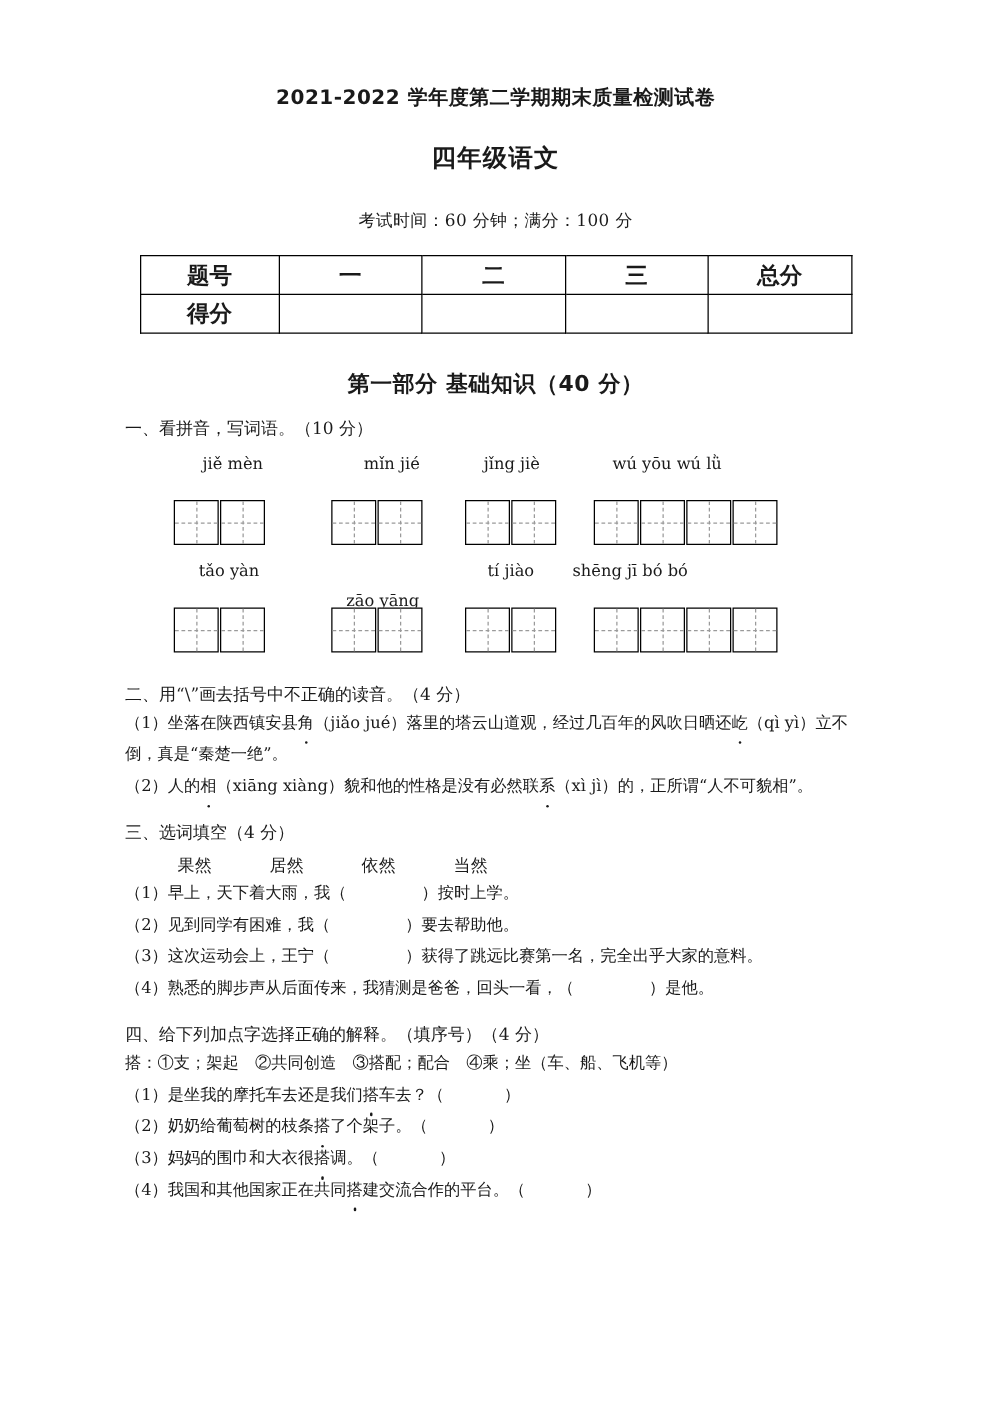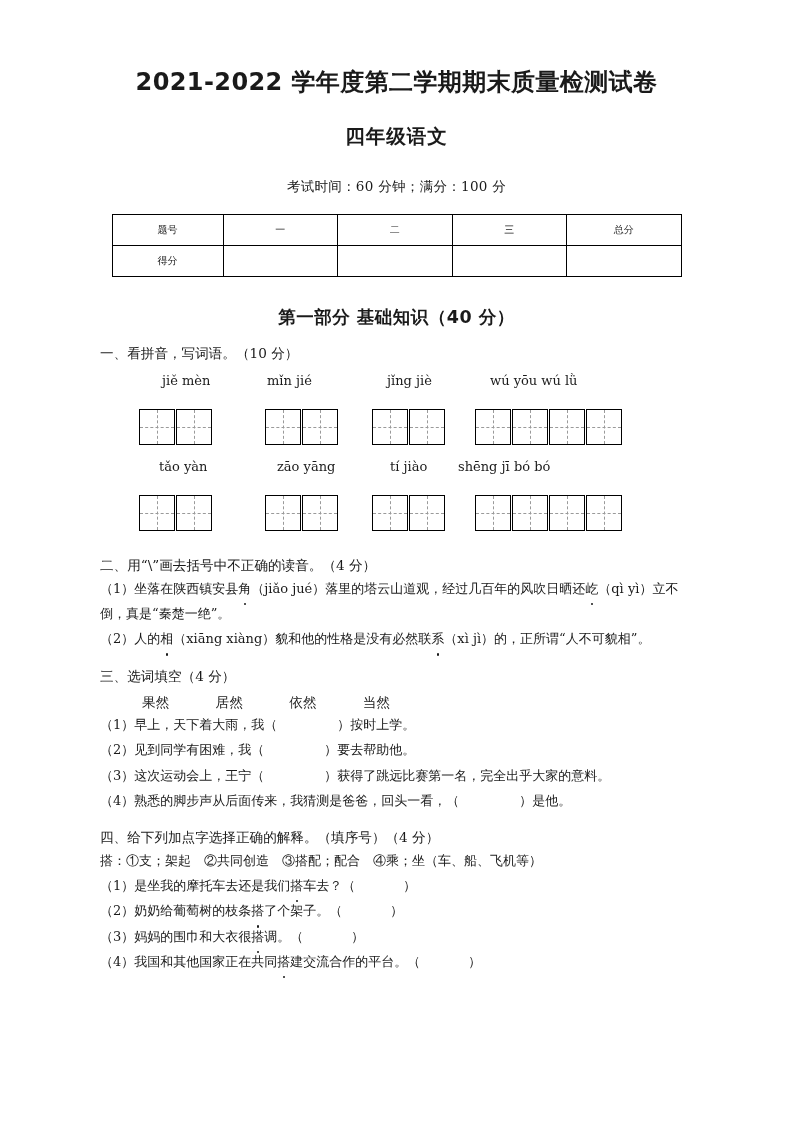--- a/index.html
+++ b/index.html
@@ -21,21 +21,21 @@
     box-sizing: border-box;
     padding: 0 100px;
     position: relative;
   }
 
   
   .doc-title {
     text-align: center;
     font-family: "DejaVu Sans", "Liberation Sans", sans-serif;
     font-weight: bold;
-    font-size: 24px;
+    font-size: 16px;
     letter-spacing: 0.4px;
     margin-top: 68px;
     line-height: 1.2;
   }
   .doc-subtitle {
     text-align: center;
     font-family: Liberation Sans, sans-serif;
     font-weight: bold;
     font-size: 19.5px;
     letter-spacing: 1px;
@@ -56,22 +56,23 @@
   }
   table.score-table {
     border-collapse: collapse;
     width: 570px;
     table-layout: fixed;
   }
   table.score-table td {
     border: 1.2px solid #000;
     height: 26px;
     text-align: center;
-    font-size: 10px;
+    font-size: 18px;
     padding: 2px 0;
+    font-weight: bold;
   }
   table.score-table td.lbl { width: 110px; }
 
   
   .part-heading {
     text-align: center;
     font-family: "DejaVu Sans", "Liberation Sans", sans-serif;
     font-weight: bold;
     font-size: 17.5px;
     margin-top: 28px;
@@ -195,21 +196,21 @@
     </tbody>
       </table>
   </div>
 
   <div class="part-heading">第一部分 基础知识（40 分）</div>
 
   <div class="q-title">一、看拼音，写词语。（10 分）</div>
 
   <div class="pinyin-row">
     <span class="pinyin-label" style="left:62px;">jiě mèn</span>
-    <span class="pinyin-label" style="left:167px;text-align:center;">mǐn jié</span>
+    <span class="pinyin-label" style="left:191px;text-align:center;">mǐn jié</span>
     <span class="pinyin-label" style="left:287px;">jǐng jiè</span>
     <span class="pinyin-label" style="left:390px;text-align:center;">wú yōu wú lǜ</span>
   </div>
   <div class="grid-row">
     <div class="grid-group" style="left:39px;">
       <div class="tzg"></div>
       <div class="tzg"></div>
     </div>
     <div class="grid-group" style="left:165px;">
       <div class="tzg"></div>
@@ -222,21 +223,21 @@
     <div class="grid-group" style="left:375px;">
       <div class="tzg"></div>
       <div class="tzg"></div>
       <div class="tzg"></div>
       <div class="tzg"></div>
     </div>
   </div>
 
   <div class="pinyin-row">
     <span class="pinyin-label" style="left:59px;">tǎo yàn</span>
-    <span class="pinyin-label" style="left:177px;">zāo yāng</span>
+    <span class="pinyin-label" style="left:177px;margin-top:24px;">zāo yāng</span>
     <span class="pinyin-label" style="left:290px;">tí jiào</span>
     <span class="pinyin-label" style="left:358px;">shēng jī bó bó</span>
   </div>
   <div class="grid-row">
     <div class="grid-group" style="left:39px;">
       <div class="tzg"></div>
       <div class="tzg"></div>
     </div>
     <div class="grid-group" style="left:165px;">
       <div class="tzg"></div>

